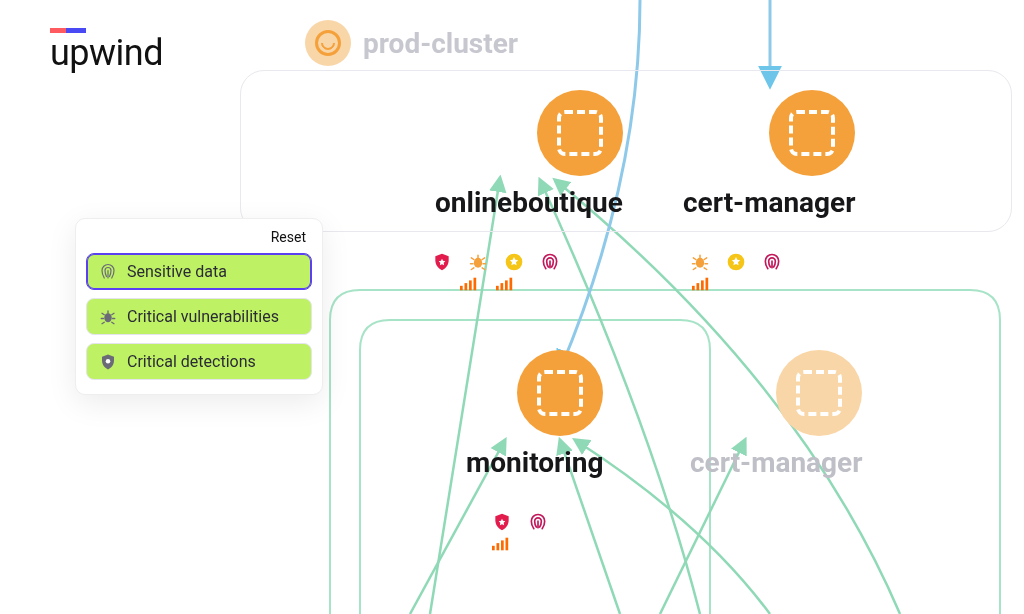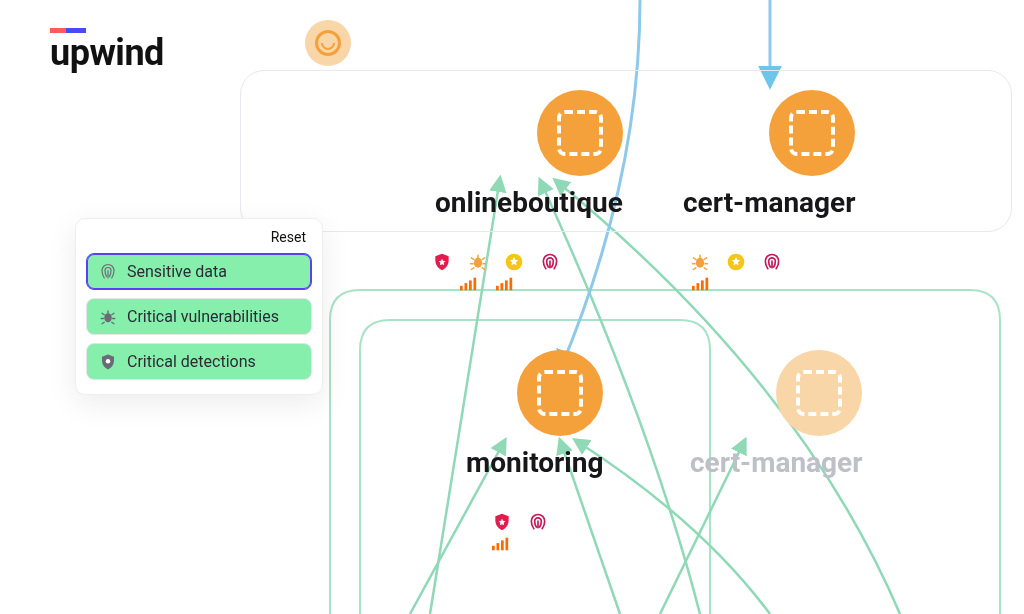--- a/index.html
+++ b/index.html
@@ -1,24 +1,24 @@
 <!DOCTYPE html>
 <html><head>
 <meta charset="utf-8">
 <style>
   html,body{margin:0;padding:0;width:1024px;height:614px;overflow:hidden;font-family:-apple-system,BlinkMacSystemFont,'Segoe UI',Roboto,Helvetica,Arial,sans-serif;background:#fff}
   .logo{position:absolute;left:50px;top:28px;display:flex;flex-direction:column}
   .logo-bar{display:flex;height:5px;width:36px;margin-bottom:2px}
   .logo-bar span:first-child{flex:0 0 16px;background:#ff5a5f}
   .logo-bar span:last-child{flex:1;background:#4a4af4}
-  .logo-text{font-size:36px;font-weight:700;color:#111;letter-spacing:-.5px;line-height:1}
+  .logo-text{font-size:36px;font-weight:400;color:#111;letter-spacing:-.5px;line-height:1}
 
   .panel{position:absolute;left:75px;top:218px;width:226px;background:#fff;border:1px solid #eee;border-radius:10px;padding:10px 10px 14px 10px;box-shadow:0 8px 30px rgba(0,0,0,.08)}
   .panel-reset{display:block;text-align:right;font-size:14px;color:#111;margin:0 6px 8px 0;cursor:pointer}
-  .filter{display:flex;align-items:center;gap:10px;border:1.5px solid #e4e4ec;border-radius:8px;padding:8px 12px;margin-top:8px;font-size:16px;color:#2b2b36;cursor:pointer;background:#86efac}
+  .filter{display:flex;align-items:center;gap:10px;border:1.5px solid #e4e4ec;border-radius:8px;padding:8px 12px;margin-top:8px;font-size:16px;color:#2b2b36;cursor:pointer;background:#bef264}
   .filter.selected{border-color:#5a3ff3;box-shadow:0 0 0 1px #5a3ff3 inset}
   .filter svg{width:18px;height:18px;fill:#6b6b78}
 
   .node{position:absolute;display:flex;flex-direction:column;align-items:flex-end}
   .circle{width:86px;height:86px;border-radius:50%;background:#f5a13b;display:flex;align-items:center;justify-content:center}
   .circle.faded{background:#f9d6a7}
   .dashed-sq{width:38px;height:38px;border:4px dashed #fff;border-radius:8px}
   .label{margin-top:10px;font-size:28px;font-weight:700;color:#17171a;white-space:nowrap}
   .label.faded{color:#bfbfc7}
   .cluster-head{position:absolute;display:flex;align-items:center;gap:12px}
@@ -66,20 +66,21 @@
 
   <path d="M640 0 Q640 180 560 370" fill="none" stroke="#8fc9ea" stroke-width="3" marker-end="url(#ab)"></path>
 </svg>
 
 <div class="cluster-outline" style="left:240px;top:70px;width:770px;height:160px"></div>
 
 <div class="cluster-head" style="left:305px;top:20px">
   <div class="mini">
       <div class="mini-inner"></div>
     </div>
+  <div class="clabel">prod-cluster</div>
 </div>
 
 <div class="logo">
   <div class="logo-bar">
       <span></span>
       <span></span>
     </div>
   <div class="logo-text">upwind</div>
 </div>
 

